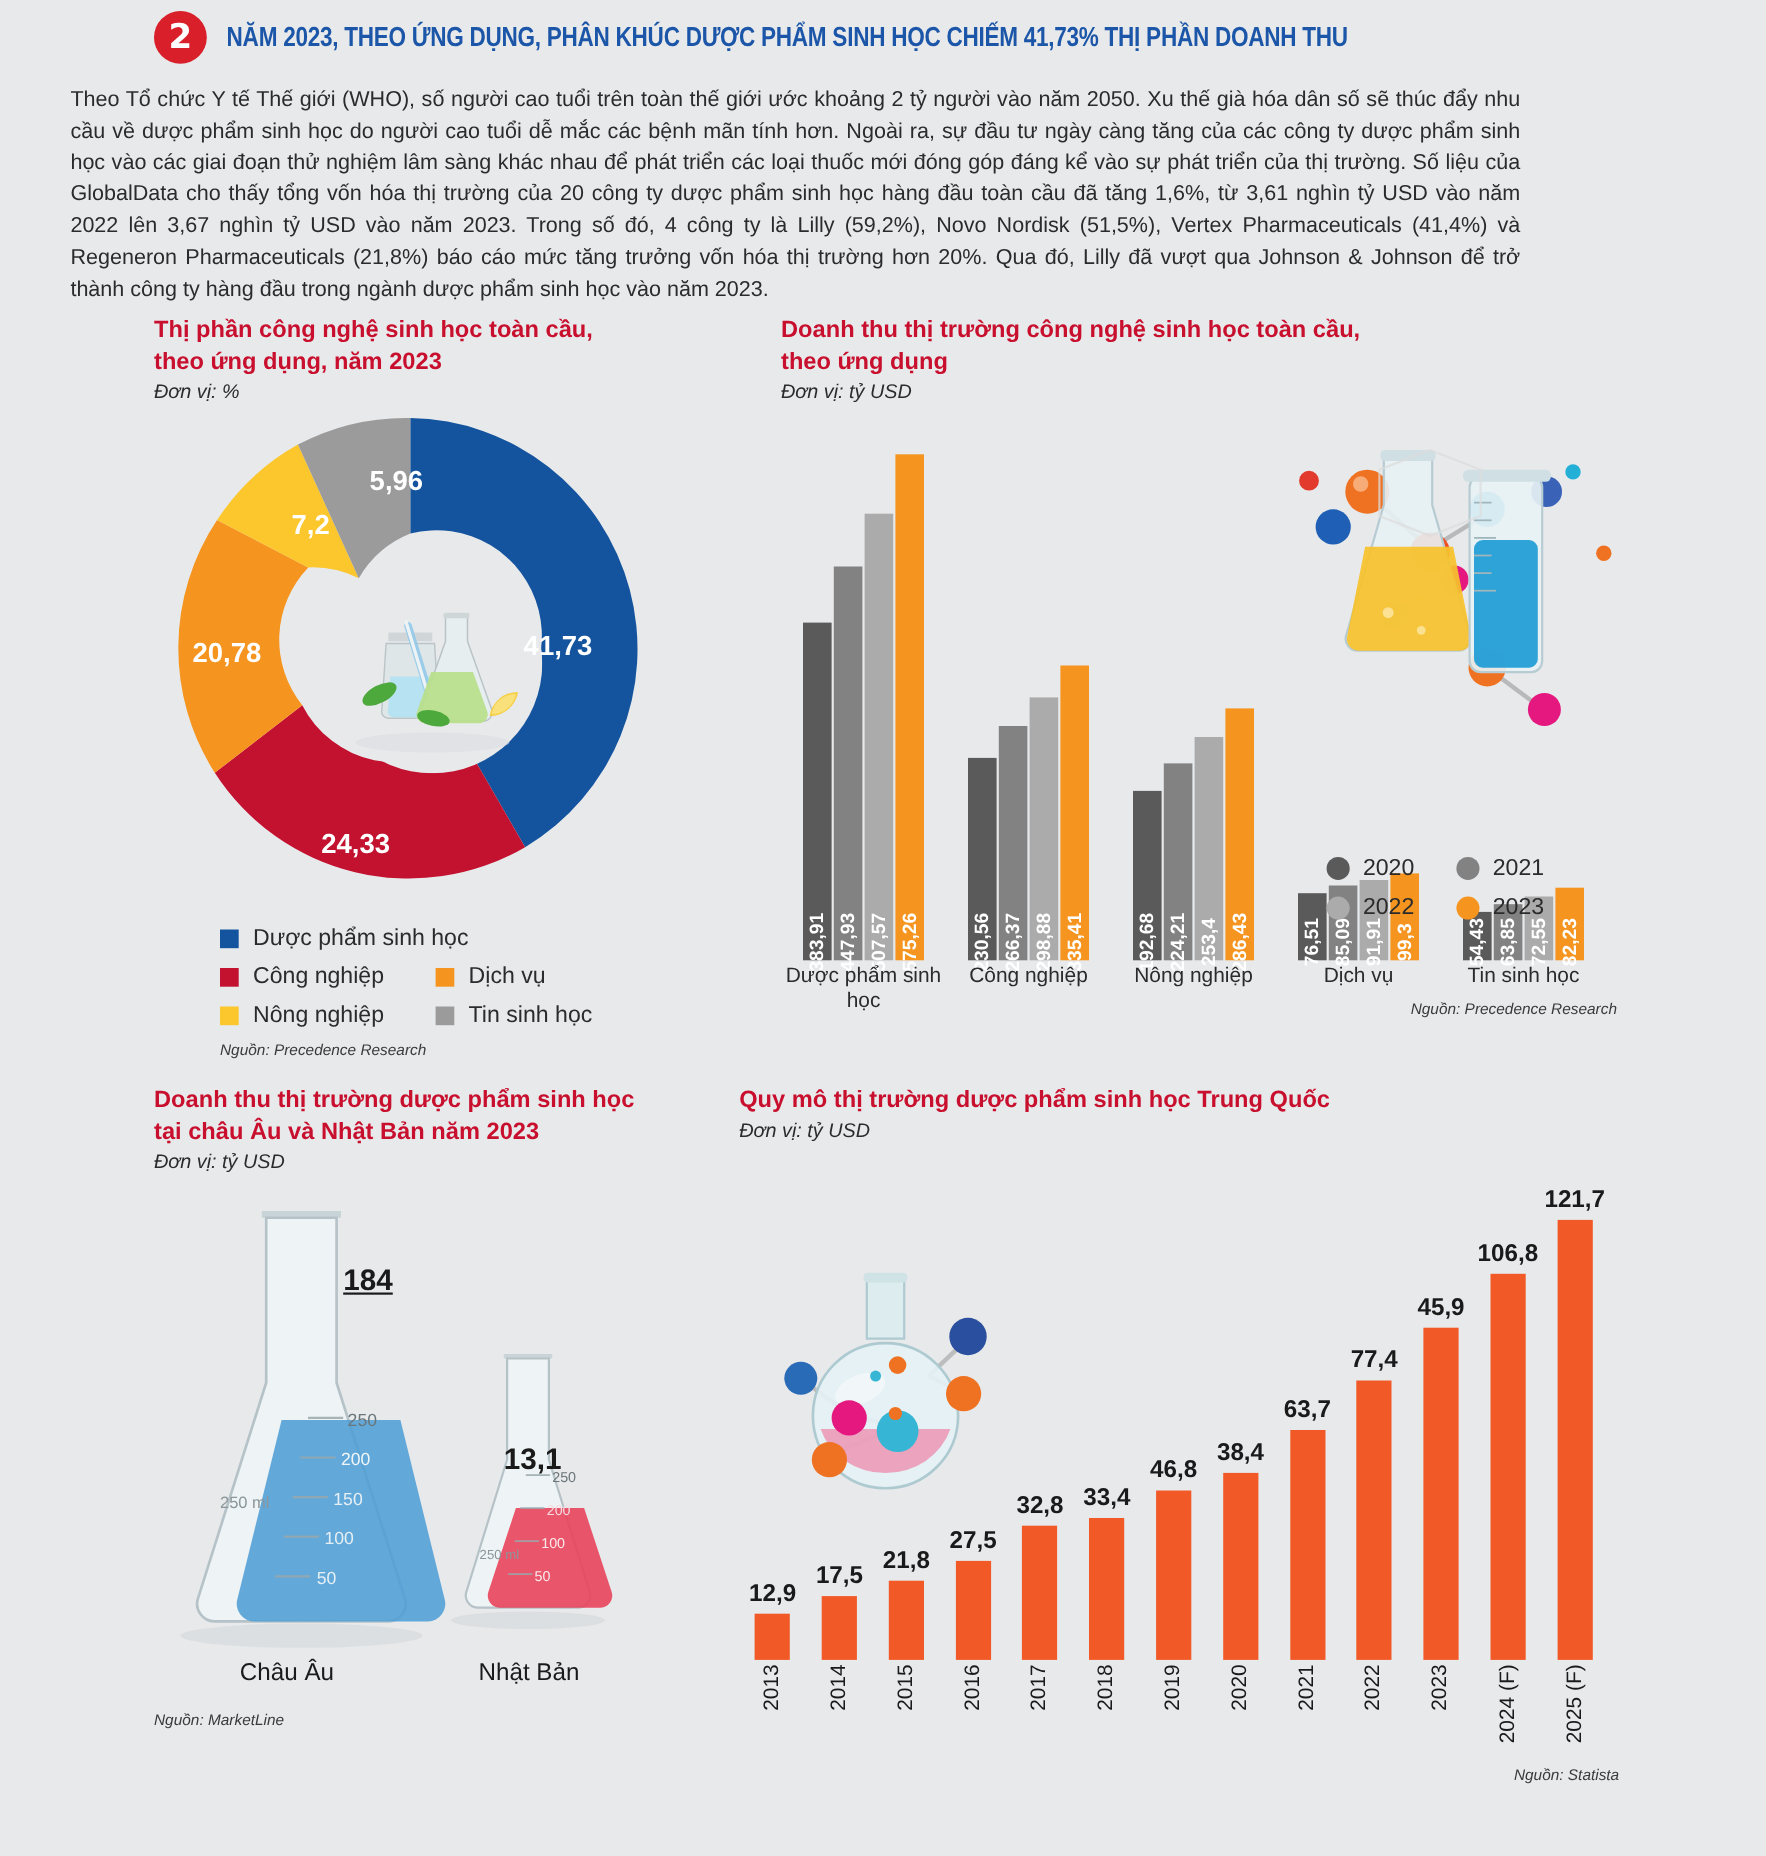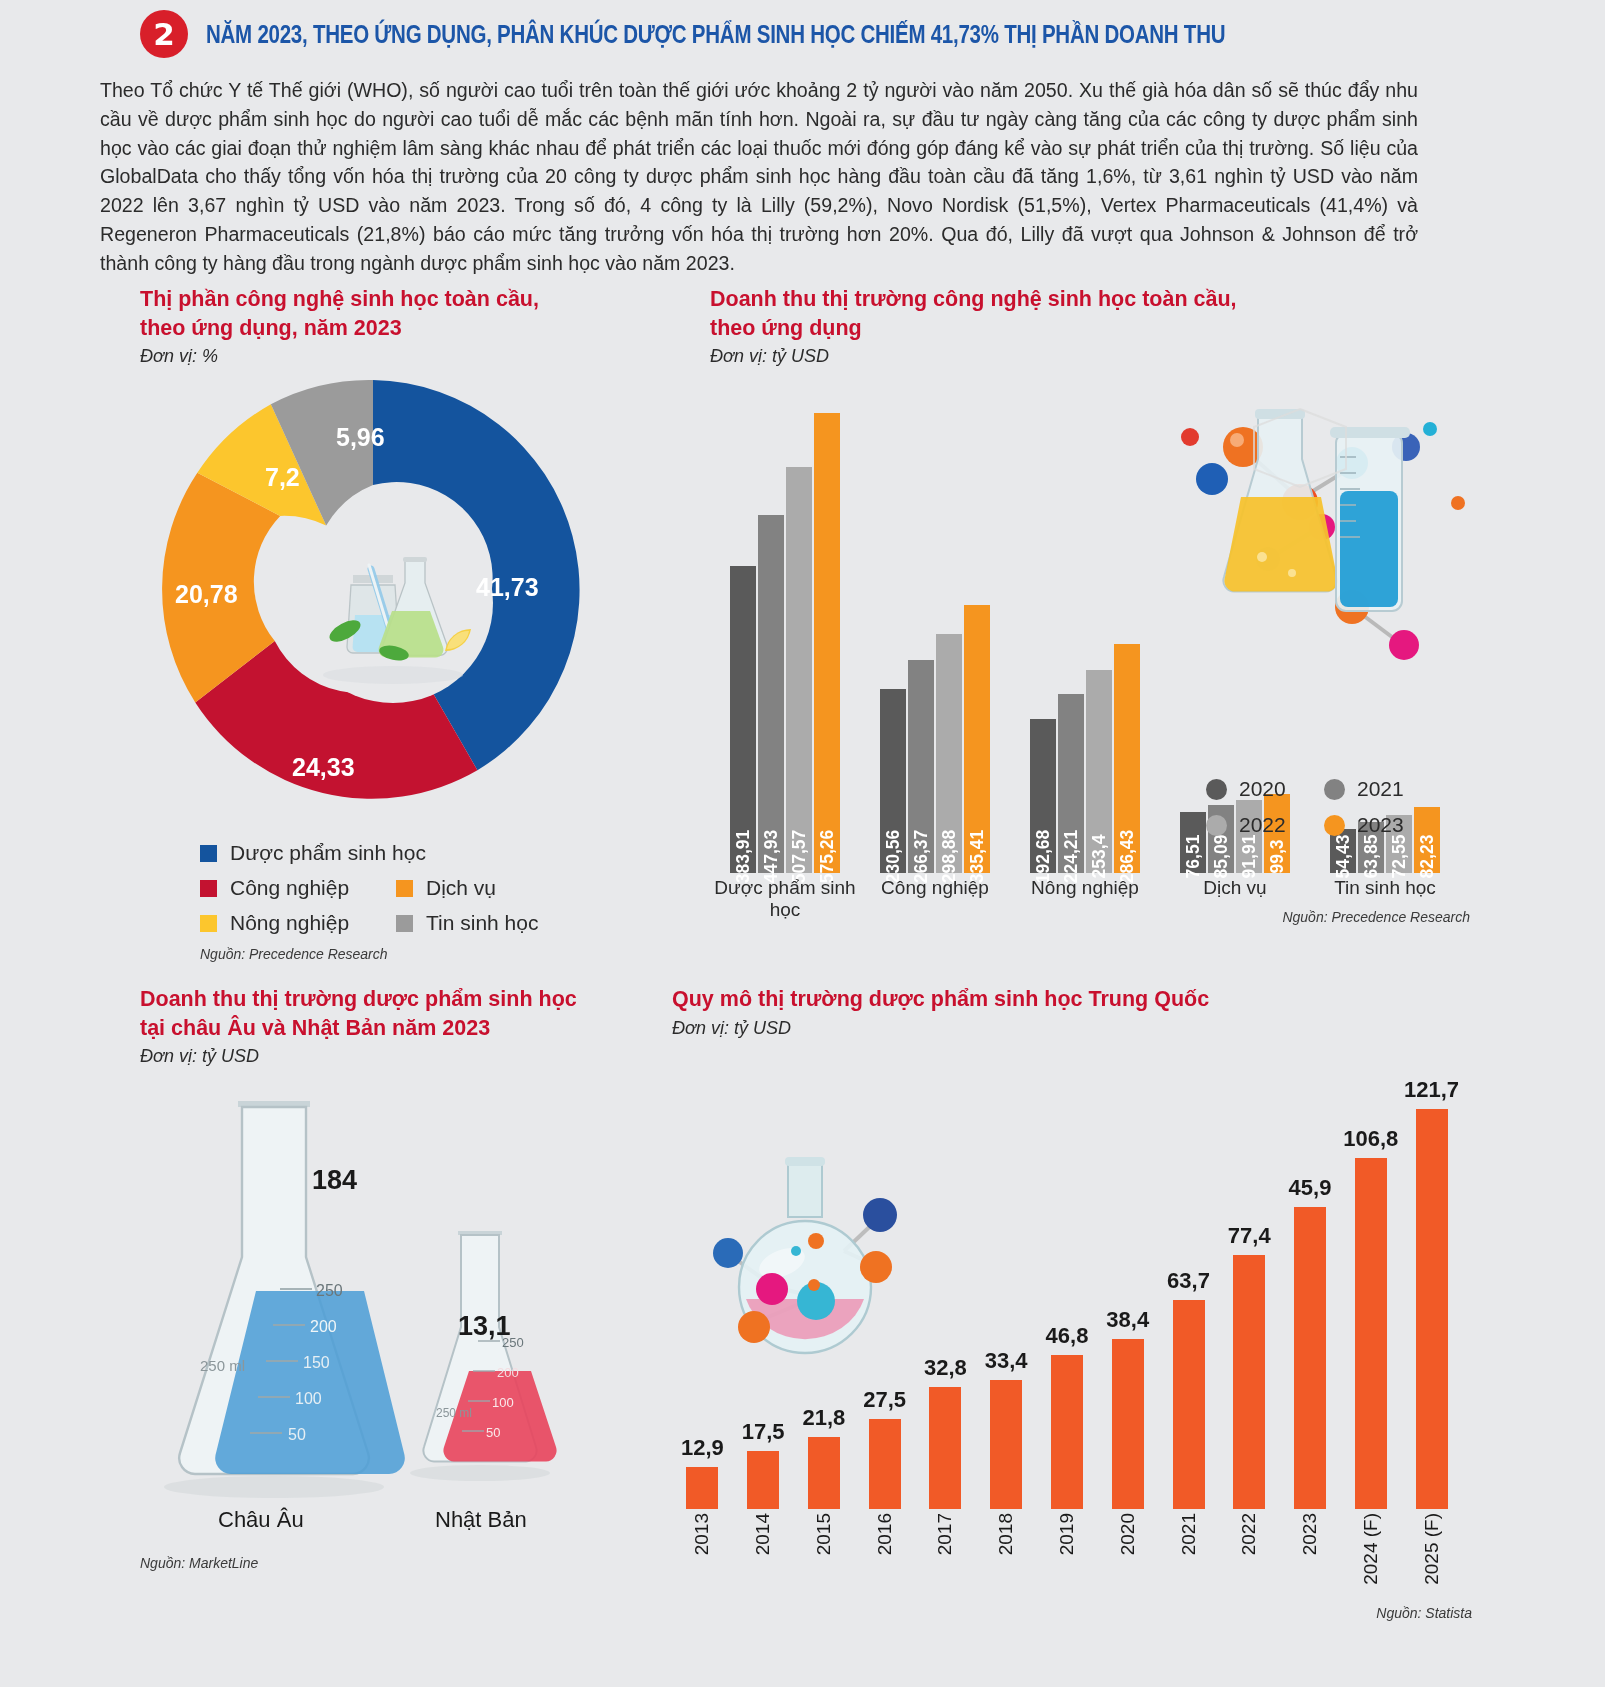--- a/index.html
+++ b/index.html
@@ -21,21 +21,21 @@
     flex: 0 0 auto;
   }
   .headline {
     color: #1c56a8; font-size: 25px; font-weight: bold;
     letter-spacing: -0.3px; transform: scaleX(0.82); transform-origin: left center;
     white-space: nowrap;
   }
 
   
   .intro {
-    margin: 18px 0 0 100px; width: 1318px;
+    margin: 18px 0 0 64px; width: 1318px;
     font-size: 19.6px; line-height: 1.47; color: #2b2b2b;
     text-align: justify;
   }
 
   
   .c-title { color: #c8102e; font-size: 21.5px; font-weight: bold; line-height: 1.33; }
   .c-unit { font-style: italic; font-size: 18px; color: #2b2b2b; margin-top: 4px; }
   .src { font-style: italic; font-size: 14px; color: #3a3a3a; }
 
   
@@ -401,21 +401,21 @@
           </g>
           <text x="362" y="268" font-family="Liberation Sans, sans-serif" font-size="13" fill="#6a767a">250</text>
           <text x="357" y="298" font-family="Liberation Sans, sans-serif" font-size="13" fill="#f3dde1">200</text>
           <text x="352" y="328" font-family="Liberation Sans, sans-serif" font-size="13" fill="#fae9eb">100</text>
           <text x="346" y="358" font-family="Liberation Sans, sans-serif" font-size="13" fill="#fae9eb">50</text>
           <text x="296" y="338" font-family="Liberation Sans, sans-serif" font-size="12" fill="#8b969a">250 ml</text>
           <ellipse cx="340" cy="394" rx="70" ry="8" fill="#d3d8da" opacity=".6"></ellipse>
         </g>
       </svg>
 
-      <div class="fl-val" style="left:172px; top:86px;">184</div>
+      <div class="fl-val" style="left:172px; top:70px;text-decoration:underline;">184</div>
       <div class="fl-val" style="left:318px; top:232px;">13,1</div>
       <div class="fl-cap" style="left:78px;  top:428px;">Châu Âu</div>
       <div class="fl-cap" style="left:295px; top:428px;">Nhật Bản</div>
     </div>
     <div class="src flask-src">Nguồn: MarketLine</div>
   </div>
 
   <div class="q" id="q-china">
     <div class="c-title">
       <div>Quy mô thị trường dược phẩm sinh học Trung Quốc</div>

